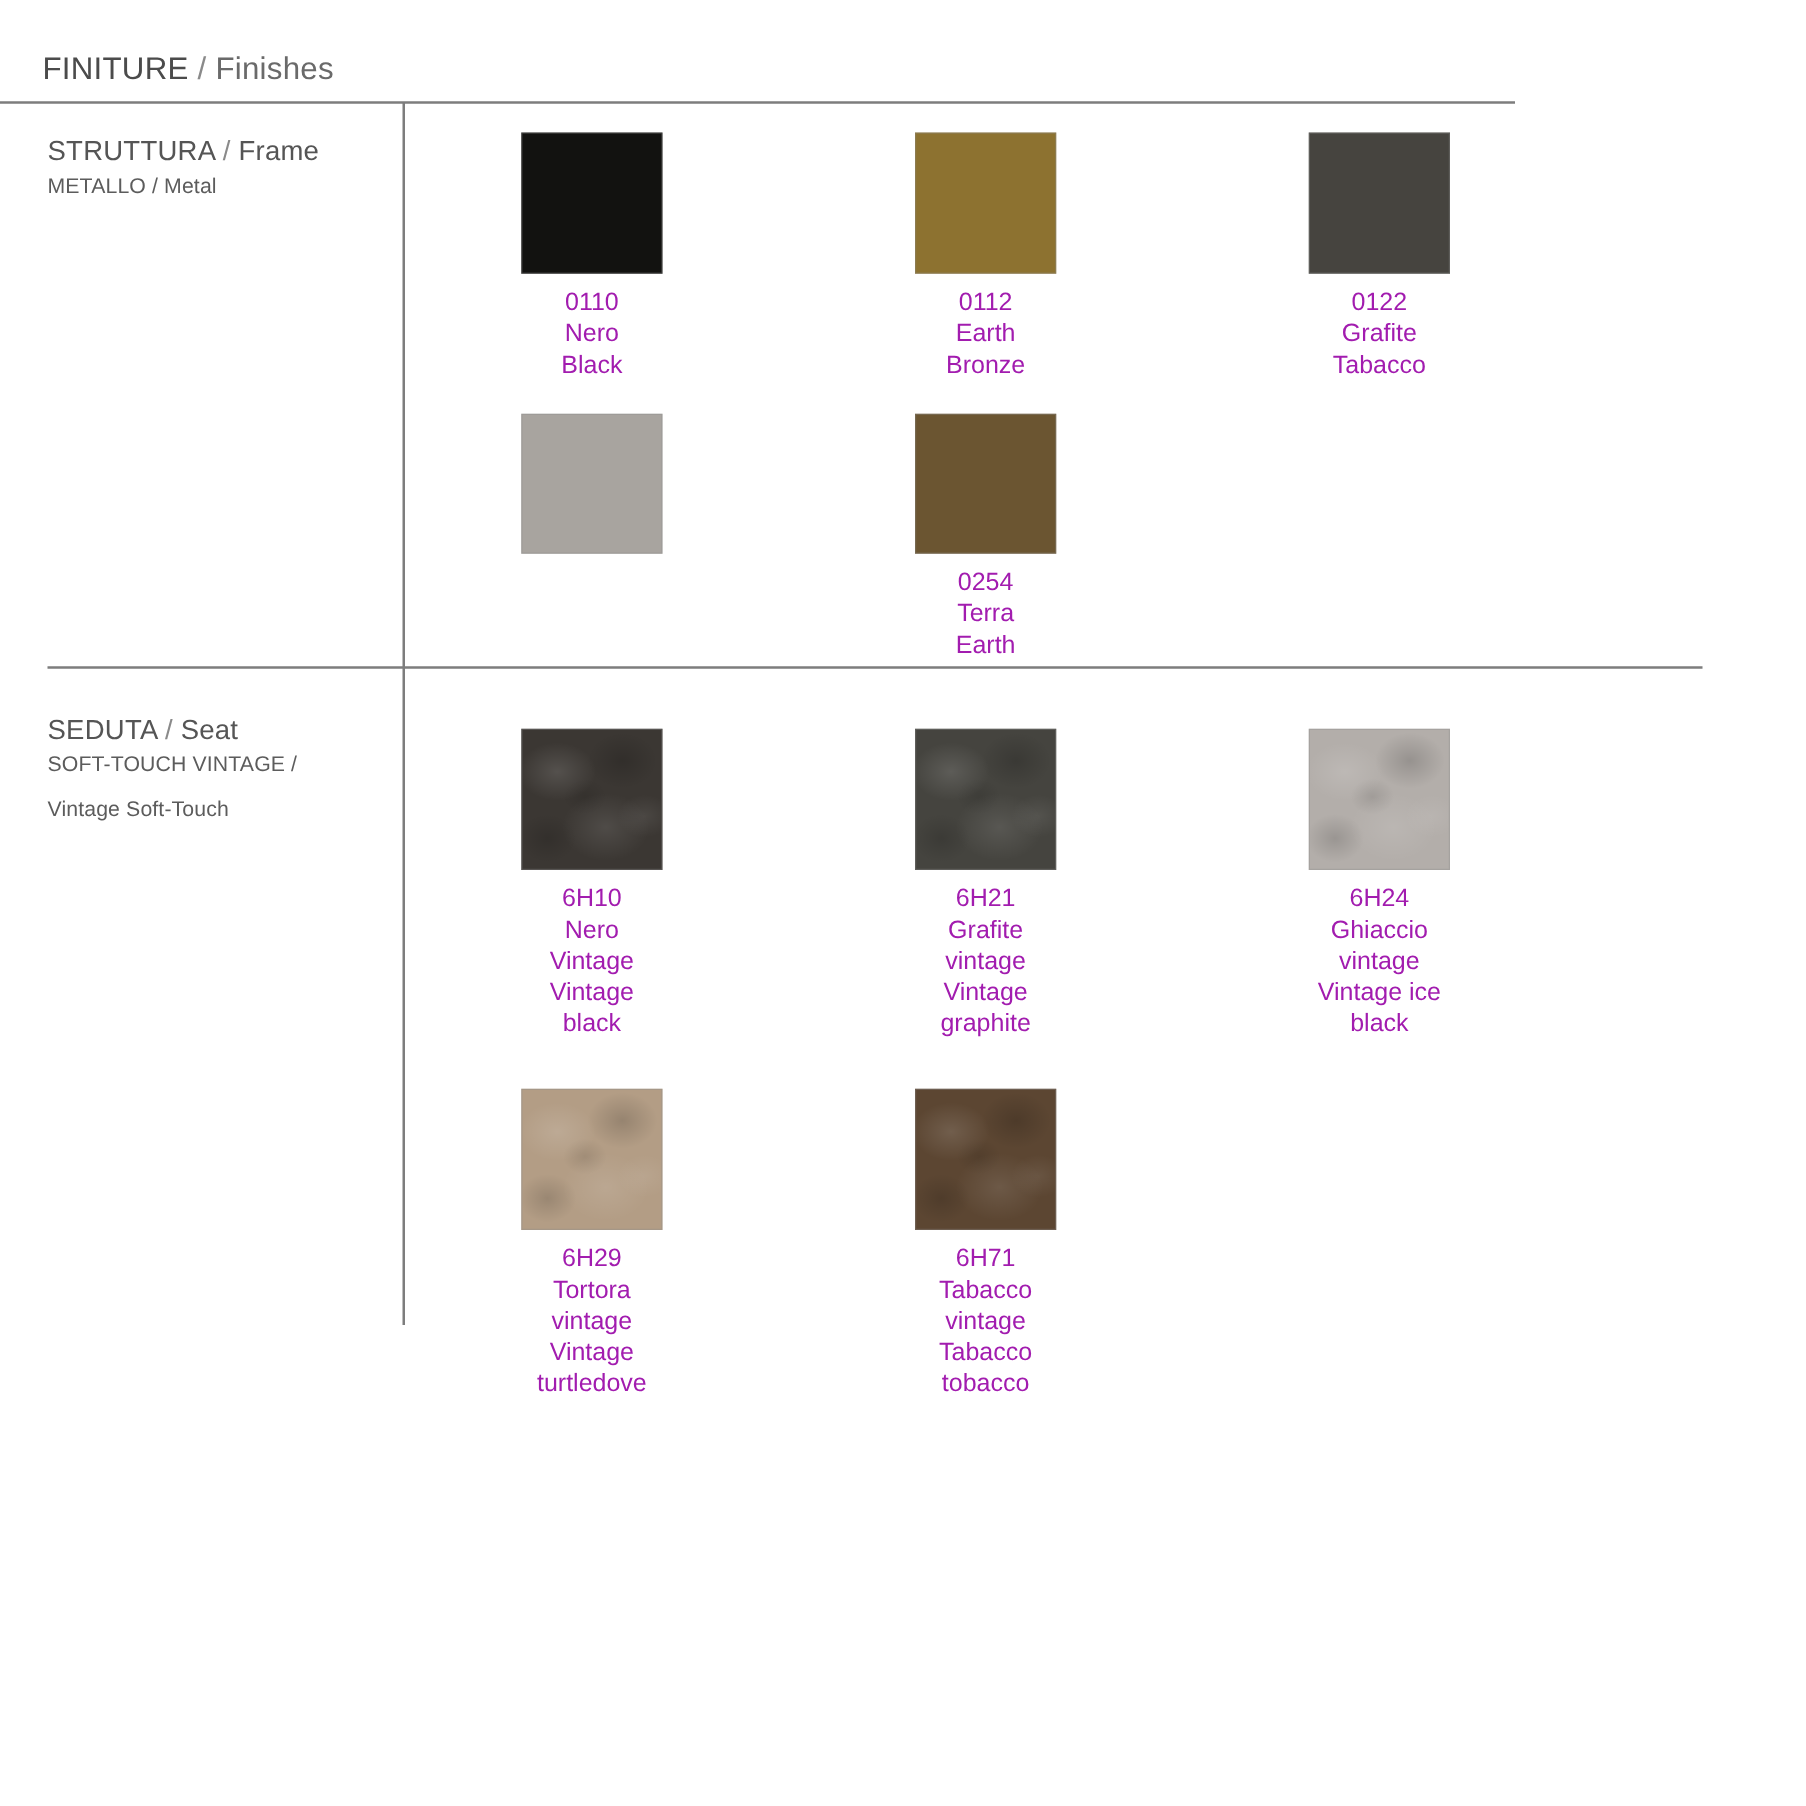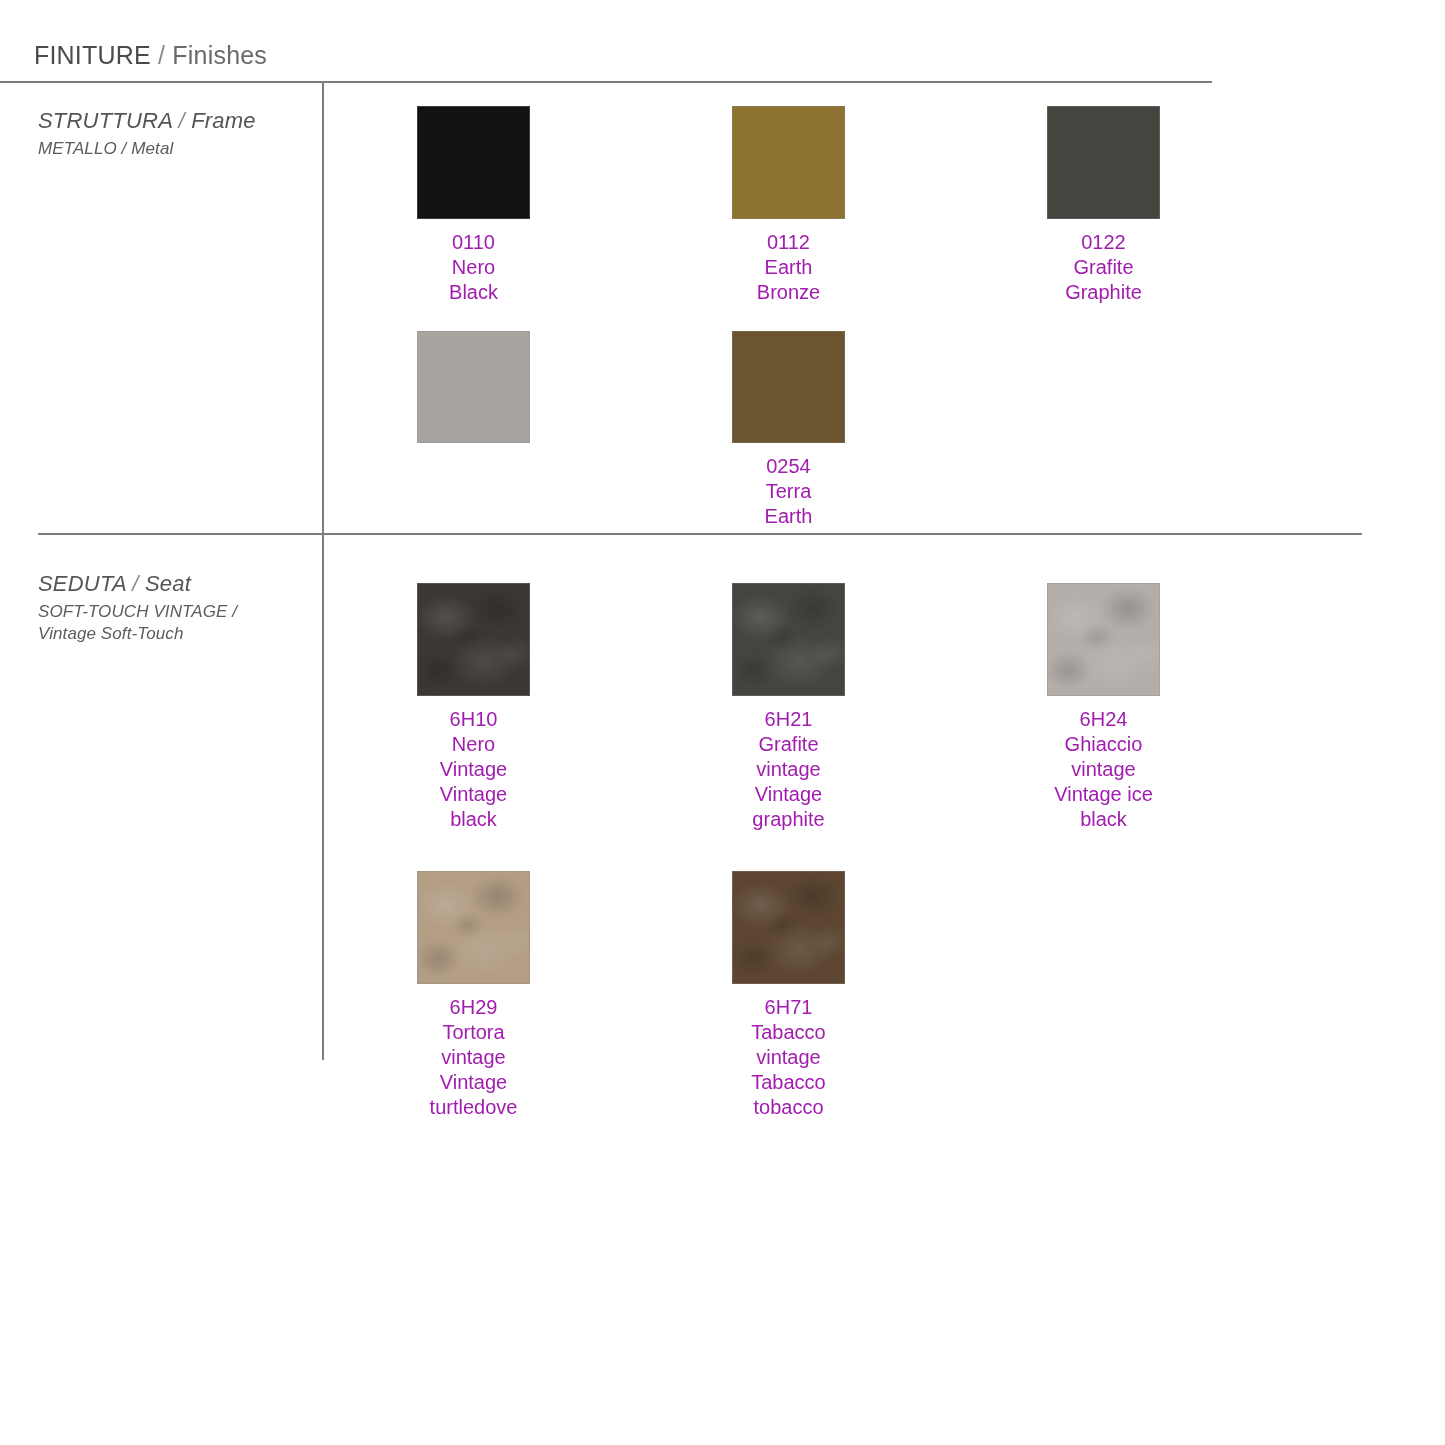--- a/index.html
+++ b/index.html
@@ -29,25 +29,25 @@
   .rule-mid {
     position:absolute; left:38px; top:533px; width:1324px; height:2px;
     background:#7d7d7d;
   }
   .v-divider {
     position:absolute; left:322px; top:82px; width:2px; height:978px;
     background:#7d7d7d;
   }
 
   
-  .cat { position:absolute; left:38px;font-style:italic; }
+  .cat { position:absolute; left:38px; }
   .cat .l1 { font-size:22px; color:#555555; letter-spacing:0.2px; white-space:nowrap; }
   .cat .l1 .sep { color:#8a8a8a; }
   .cat .l2 { font-size:17px; color:#5c5c5c; margin-top:5px; letter-spacing:0.1px; white-space:nowrap; }
-  .cat .l3 { font-size:17px; color:#5c5c5c; margin-top:2px; letter-spacing:0.1px; white-space:nowrap; }
+  .cat .l3 { font-size:17px; color:#5c5c5c; margin-top:16px; letter-spacing:0.1px; white-space:nowrap; }
   #cat-frame { top:108px; }
   #cat-seat  { top:571px; }
 
   
   .grid { position:absolute; }
   #frame-grid { left:417px; top:106px; }
   #seat-grid  { left:417px; top:583px; }
 
   .srow { display:flex; }
   #frame-grid .srow + .srow { margin-top:26px; }
@@ -122,21 +122,21 @@
           <span class="code">0112</span>
           <span class="it">Earth</span>
           <span class="en">Bronze</span>
         </div>
       </div>
       <div class="cell">
         <div class="chip" id="chip-0122" style="background-color: rgb(70, 68, 63);"></div>
         <div class="cap">
           <span class="code">0122</span>
           <span class="it">Grafite</span>
-          <span class="en">Graphite</span>
+          <span class="en">Tabacco</span>
         </div>
       </div>
     </div>
     <div class="srow">
       <div class="cell">
         <div class="chip tall" id="chip-0124" style="background-color: rgb(168, 164, 159);"></div>
       </div>
       <div class="cell">
         <div class="chip tall" id="chip-0139" style="background-color: rgb(107, 85, 49);"></div>
         <div class="cap">

